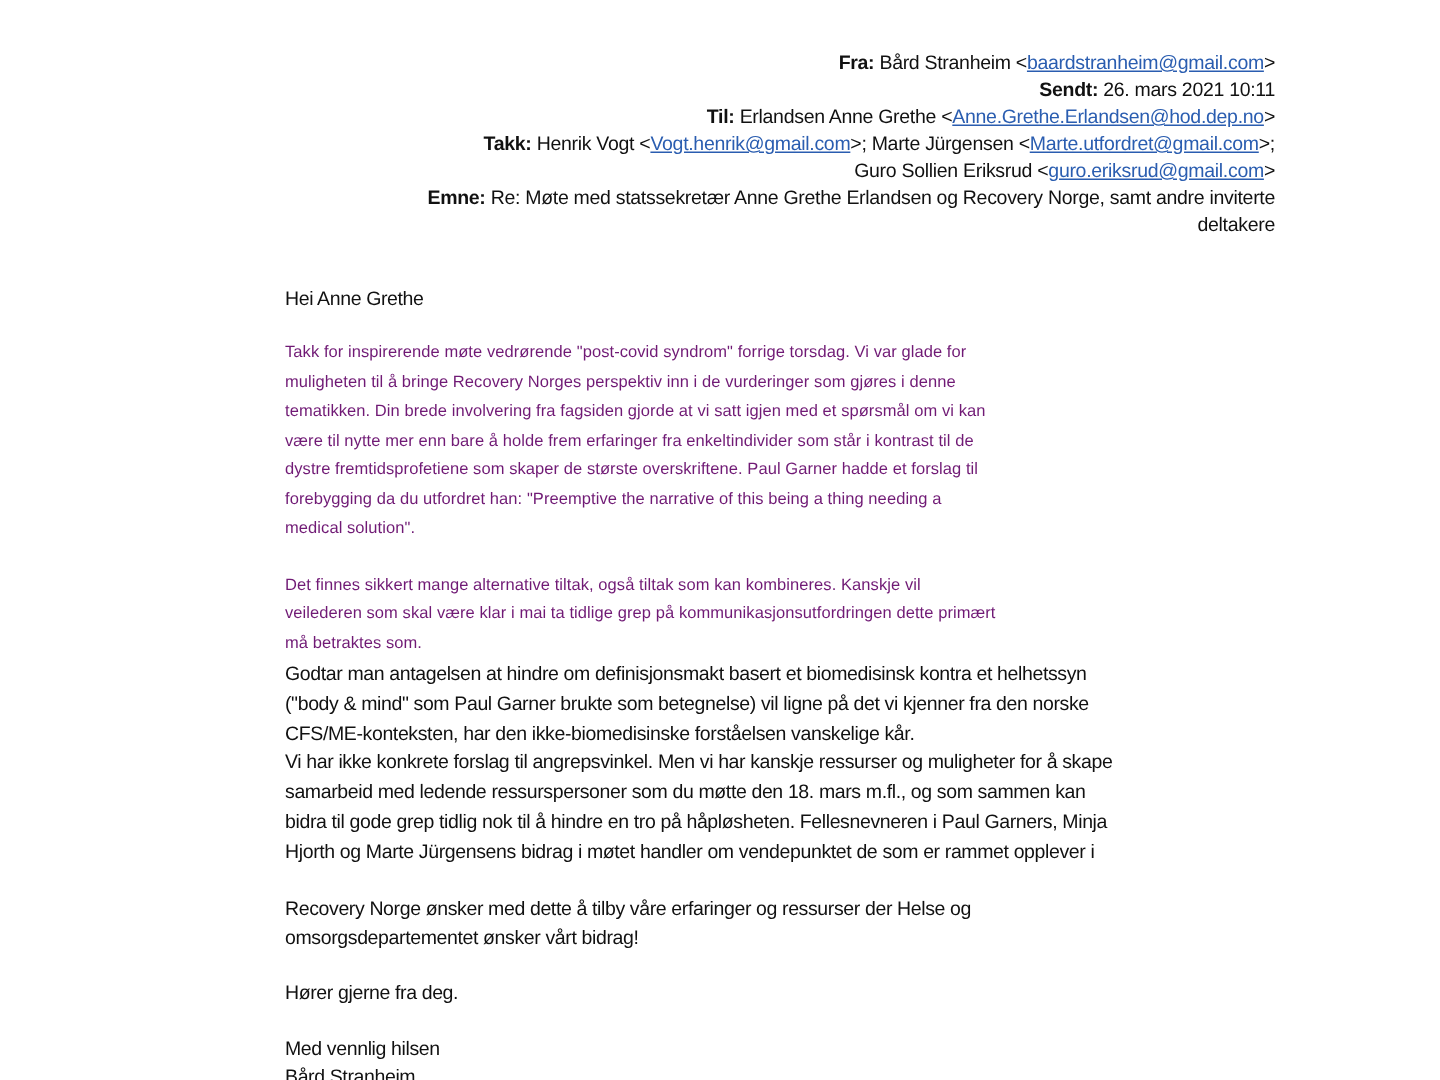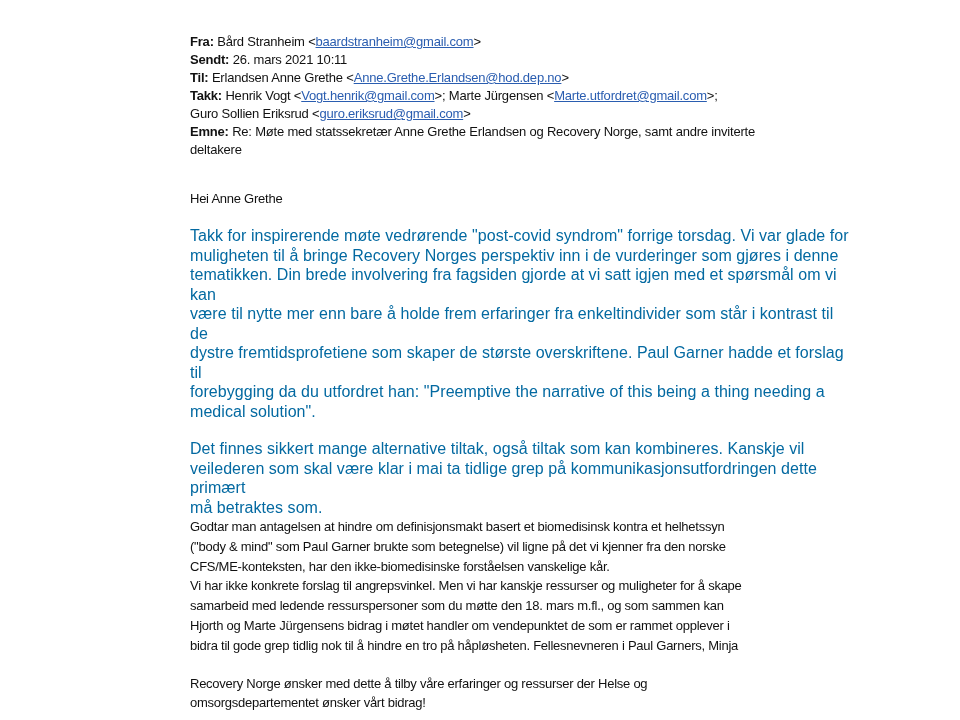--- a/index.html
+++ b/index.html
@@ -1,22 +1,22 @@
 <!DOCTYPE html>
 <html><head>
 <meta charset="utf-8">
 <style>
   html, body { margin: 0; padding: 0; background: #ffffff; }
   body { width: 960px; height: 720px; position: relative; overflow: hidden; }
   .page { position: absolute; left: 190px; top: 33px; width: 660px; color: #111; }
-  .hdr { font-family: "Liberation Sans", sans-serif; font-size: 13px; line-height: 18px; color: #111; letter-spacing: -0.2px; }
+  .hdr { font-family: "Liberation Sans", sans-serif; font-size: 13px; line-height: 18px; color: #111; letter-spacing: -0.2px; text-align: right; }
   .hdr b { font-weight: bold; }
   .link { color: #2a5db0; text-decoration: underline; }
   .calibri { font-family: "Liberation Sans", sans-serif; font-size: 13px; line-height: 19px; color: #111; letter-spacing: -0.25px; }
-  .arial { font-family: "Liberation Sans", sans-serif; font-size: 16px; line-height: 19.5px; color: #0369a1; letter-spacing: 0.05px; }
+  .arial { font-family: "Liberation Sans", sans-serif; font-size: 11px; line-height: 19.5px; color: #701a75; letter-spacing: 0.05px; }
   .blank { height: 18px; }
   p { margin: 0; }
 </style>
 </head>
 <body>
 
 <div class="page">
 
   <div class="hdr">
     <div>
@@ -74,22 +74,22 @@
     <p>veilederen som skal være klar i mai ta tidlige grep på kommunikasjonsutfordringen dette primært</p>
     <p>må betraktes som.</p>
   </div>
 
   <div class="calibri" style="line-height:19.8px;">
     <p>Godtar man antagelsen at hindre om definisjonsmakt basert et biomedisinsk kontra et helhetssyn</p>
     <p>("body &amp; mind" som Paul Garner brukte som betegnelse) vil ligne på det vi kjenner fra den norske</p>
     <p>CFS/ME-konteksten, har den ikke-biomedisinske forståelsen vanskelige kår.</p>
     <p>Vi har ikke konkrete forslag til angrepsvinkel. Men vi har kanskje ressurser og muligheter for å skape</p>
     <p>samarbeid med ledende ressurspersoner som du møtte den 18. mars m.fl., og som sammen kan</p>
+    <p>bidra til gode grep tidlig nok til å hindre en tro på håpløsheten. Fellesnevneren i Paul Garners, Minja</p>
     <p>Hjorth og Marte Jürgensens bidrag i møtet handler om vendepunktet de som er rammet opplever i</p>
-    <p>bidra til gode grep tidlig nok til å hindre en tro på håpløsheten. Fellesnevneren i Paul Garners, Minja</p>
   </div>
 
   <div class="blank"></div>
 
   <div class="calibri">
     <p>Recovery Norge ønsker med dette å tilby våre erfaringer og ressurser der Helse og</p>
     <p>omsorgsdepartementet ønsker vårt bidrag!</p>
   </div>
 
   <div class="blank"></div>

